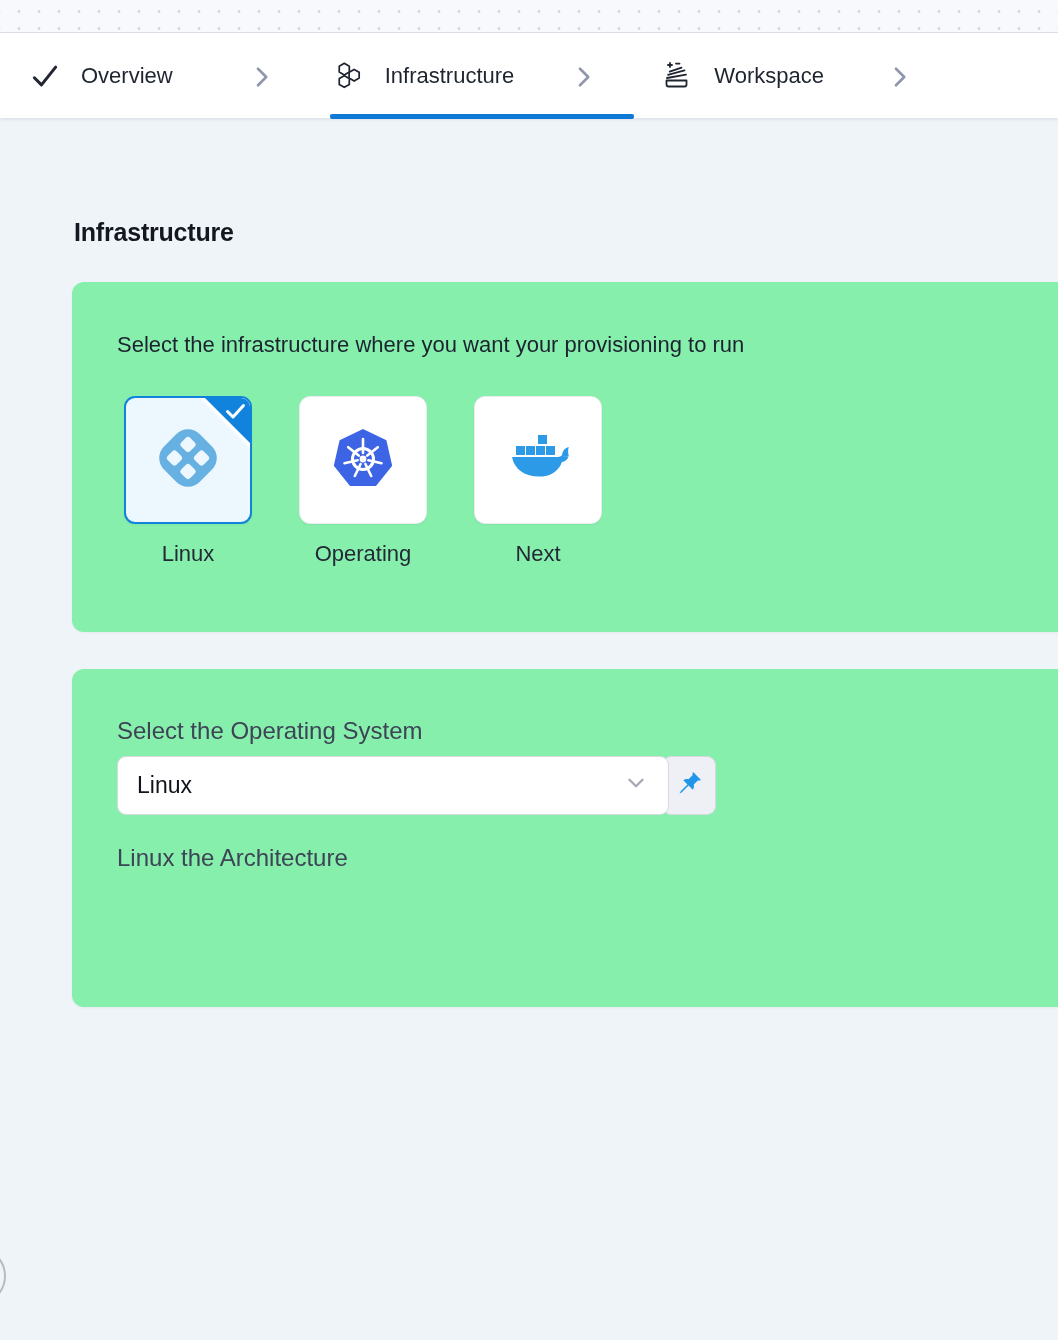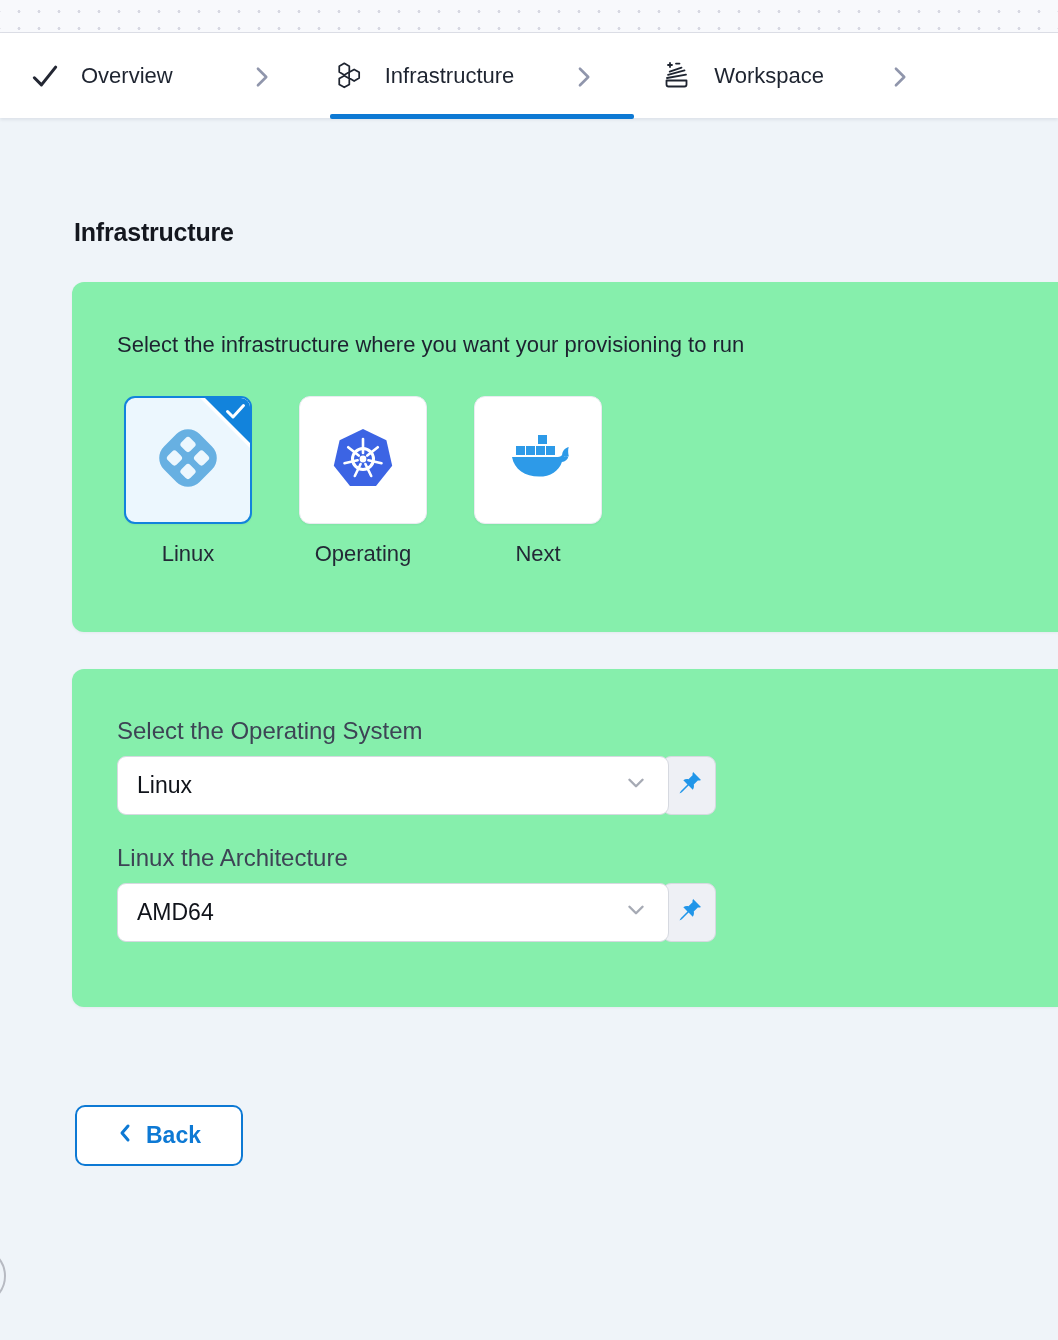--- a/index.html
+++ b/index.html
@@ -357,46 +357,21 @@
       <div class="pin-btn">
         <span>
           <svg width="27" height="27" viewBox="0 0 24 24">
             <path d="M15.2 1.8 L22.2 8.8 C21.4 9.3 20.4 9.5 19.4 9.3 L15.8 12.9 C16.2 14.5 15.9 16.2 14.9 17.5 L11.2 13.8 L5.4 19.6 C4.9 20.1 3.1 20.9 3.1 20.9 C3.1 20.9 3.9 19.1 4.4 18.6 L10.2 12.8 L6.5 9.1 C7.8 8.1 9.5 7.8 11.1 8.2 L14.7 4.6 C14.5 3.6 14.7 2.6 15.2 1.8 Z" fill="#2196e9"></path>
           </svg>
         </span>
       </div>
     </div>
 
     <p class="field-label second">Linux the Architecture</p>
-    <div class="select-row">
-      <div class="select-box">
-        <span>AMD64</span>
-        <span>
-          <svg width="24" height="24" viewBox="0 0 22 22" fill="none">
-            <path d="M5 8 L11 14 L17 8" stroke="#a6aab4" stroke-width="2.2" stroke-linecap="round" stroke-linejoin="round"></path>
-          </svg>
-        </span>
-      </div>
-      <div class="pin-btn">
-        <span>
-          <svg width="27" height="27" viewBox="0 0 24 24">
-            <path d="M15.2 1.8 L22.2 8.8 C21.4 9.3 20.4 9.5 19.4 9.3 L15.8 12.9 C16.2 14.5 15.9 16.2 14.9 17.5 L11.2 13.8 L5.4 19.6 C4.9 20.1 3.1 20.9 3.1 20.9 C3.1 20.9 3.9 19.1 4.4 18.6 L10.2 12.8 L6.5 9.1 C7.8 8.1 9.5 7.8 11.1 8.2 L14.7 4.6 C14.5 3.6 14.7 2.6 15.2 1.8 Z" fill="#2196e9"></path>
-          </svg>
-        </span>
-      </div>
-    </div>
 
   </div>
 
   <div class="actions">
-    <button class="btn btn-back">
-      <span>
-        <svg width="16" height="20" viewBox="0 0 16 20" fill="none">
-          <path d="M11 3 L5 10 L11 17" stroke="#0d79d4" stroke-width="3" stroke-linecap="round" stroke-linejoin="round"></path>
-        </svg>
-      </span>
-      <span>Back</span>
-    </button>
   </div>
 
 </div>
 
 <div class="edge-artifact"></div>
 
 </body></html>

